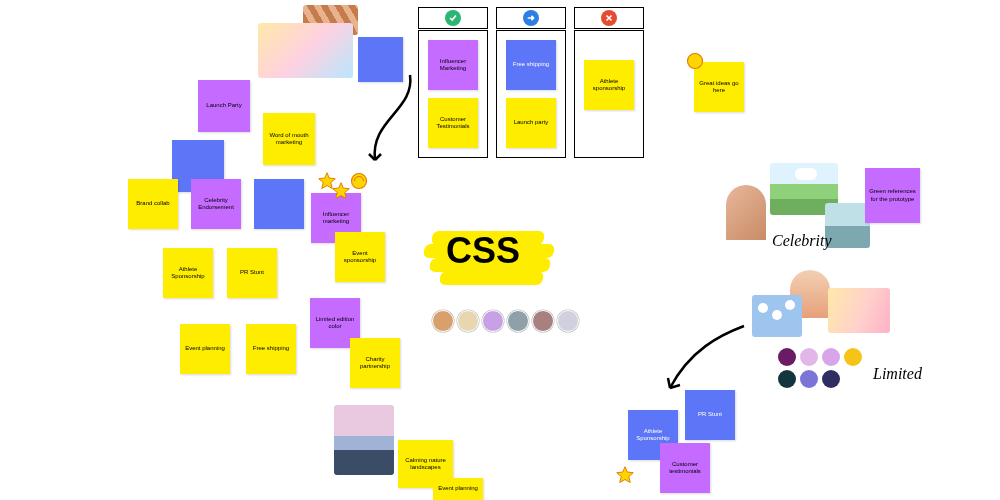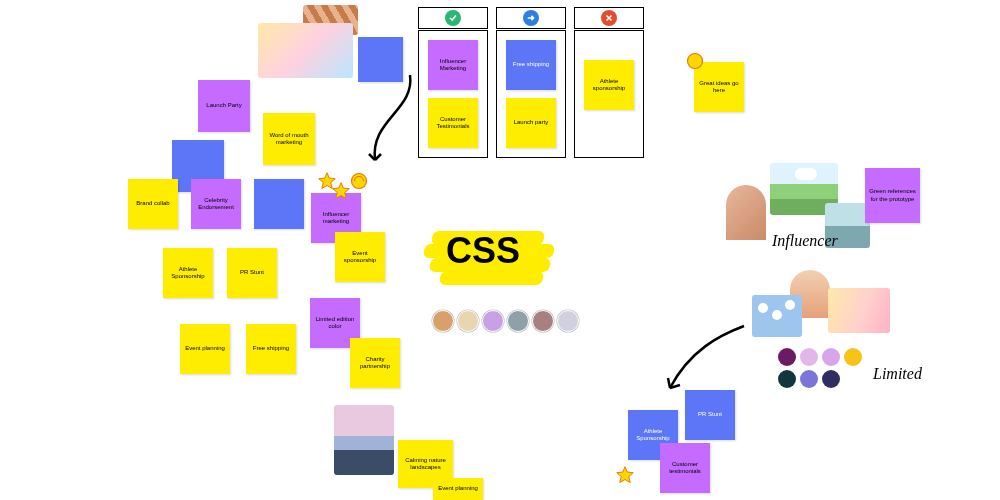--- a/index.html
+++ b/index.html
@@ -181,21 +181,21 @@
   <div class="img-tile" style="left:726px; top:185px; width:40px; height:55px; border-radius:22px 22px 0 0;
               background:linear-gradient(135deg,#e7b79c,#c98b66);"></div>
   <div class="img-tile" style="left:770px; top:163px; width:68px; height:52px;
               background:linear-gradient(#dff3ff 40%,#8fd07a 40% 70%,#6fae5f 70%);"></div>
   <div style="position:absolute;left:795px;top:168px;width:22px;height:12px;background:#fff;border-radius:10px;"></div>
   <div class="img-tile" style="left:825px; top:203px; width:45px; height:45px;
               background:linear-gradient(#bfe0e6 50%,#7da8b0 50%);"></div>
   <div class="note" style="left:865px; top:168px; width:55px; height:55px; background:#c56bff;">
        <span>Green references for the prototype</span>
     </div>
-  <div class="label" style="left:772px; top:232px;">Influencer</div>
+  <div class="label" style="left:772px; top:232px;">Celebrity</div>
 
   <div class="img-tile" style="left:790px; top:270px; width:40px; height:48px; border-radius:20px 20px 0 0;
               background:linear-gradient(#f2d0b3,#e6a079);"></div>
   <div class="img-tile" style="left:752px; top:295px; width:50px; height:42px;
               background:#9dc5ee;"></div>
   <div style="position:absolute;left:758px;top:303px;width:10px;height:10px;background:#fff;border-radius:50%;"></div>
   <div style="position:absolute;left:772px;top:310px;width:10px;height:10px;background:#fff;border-radius:50%;"></div>
   <div style="position:absolute;left:785px;top:300px;width:10px;height:10px;background:#fff;border-radius:50%;"></div>
   <div class="img-tile" style="left:828px; top:288px; width:62px; height:45px;
               background:linear-gradient(110deg,#ffe9a8,#ffd1cc 55%,#ffb1c6);"></div>

